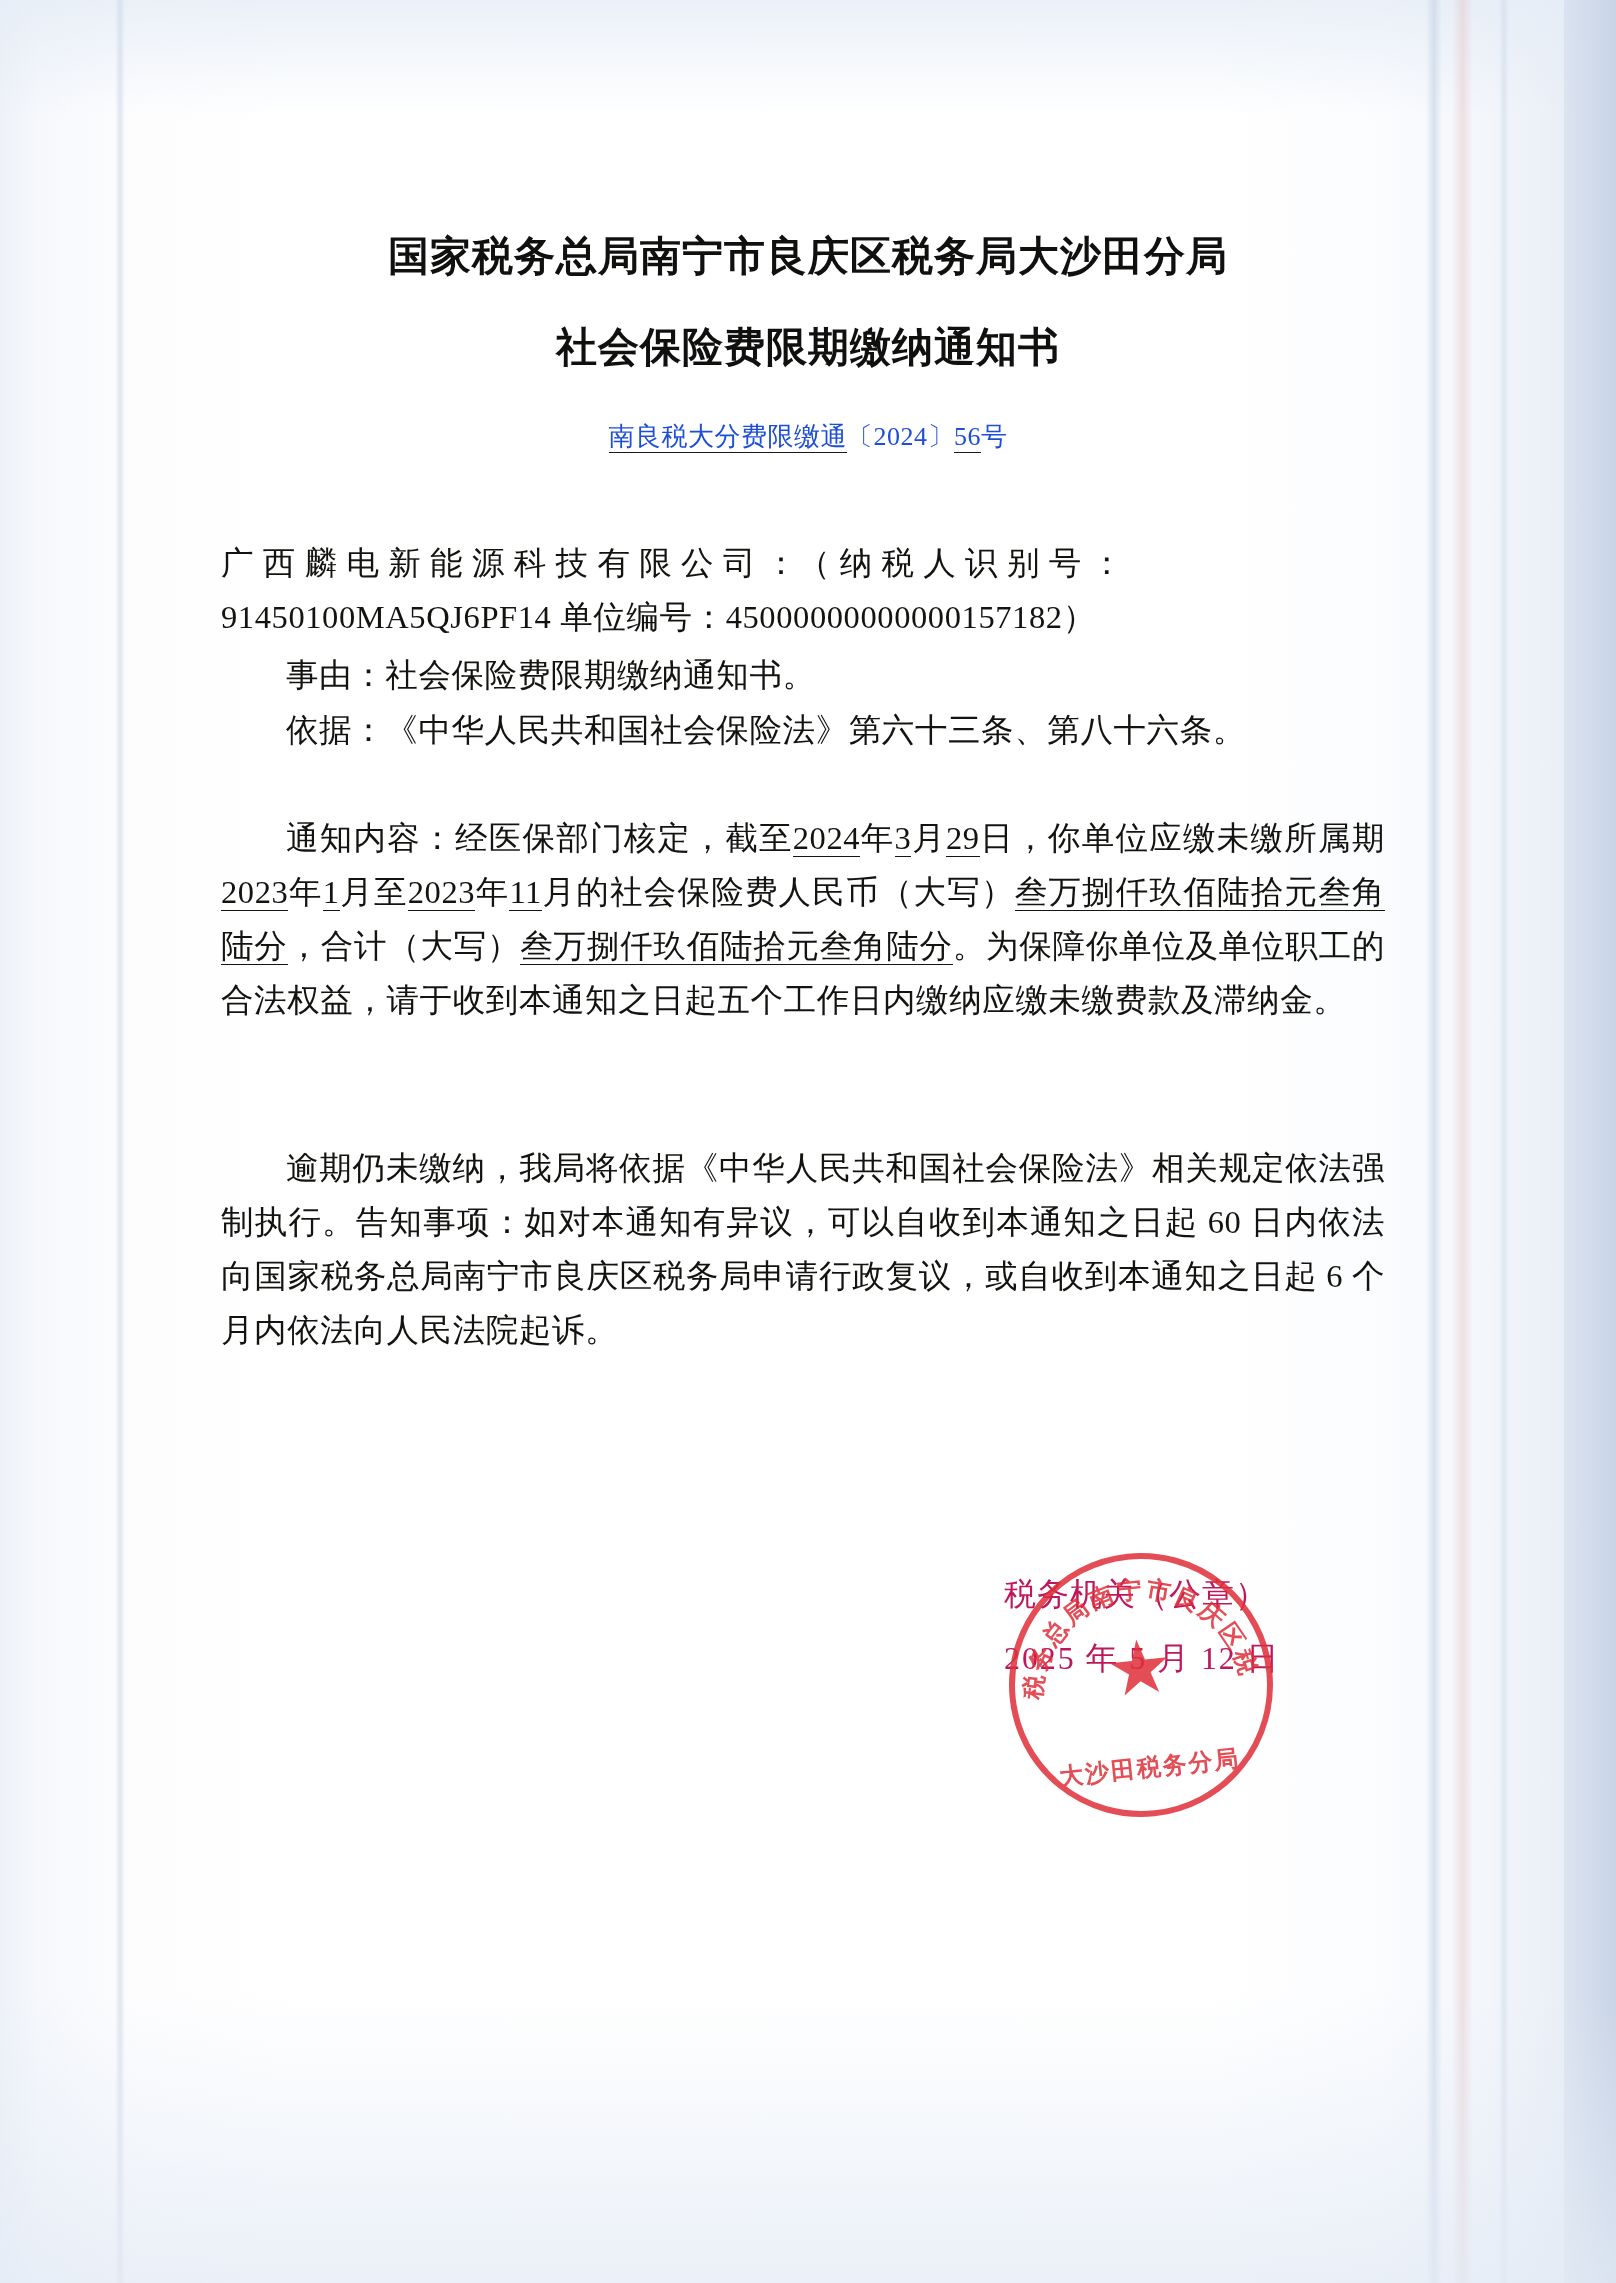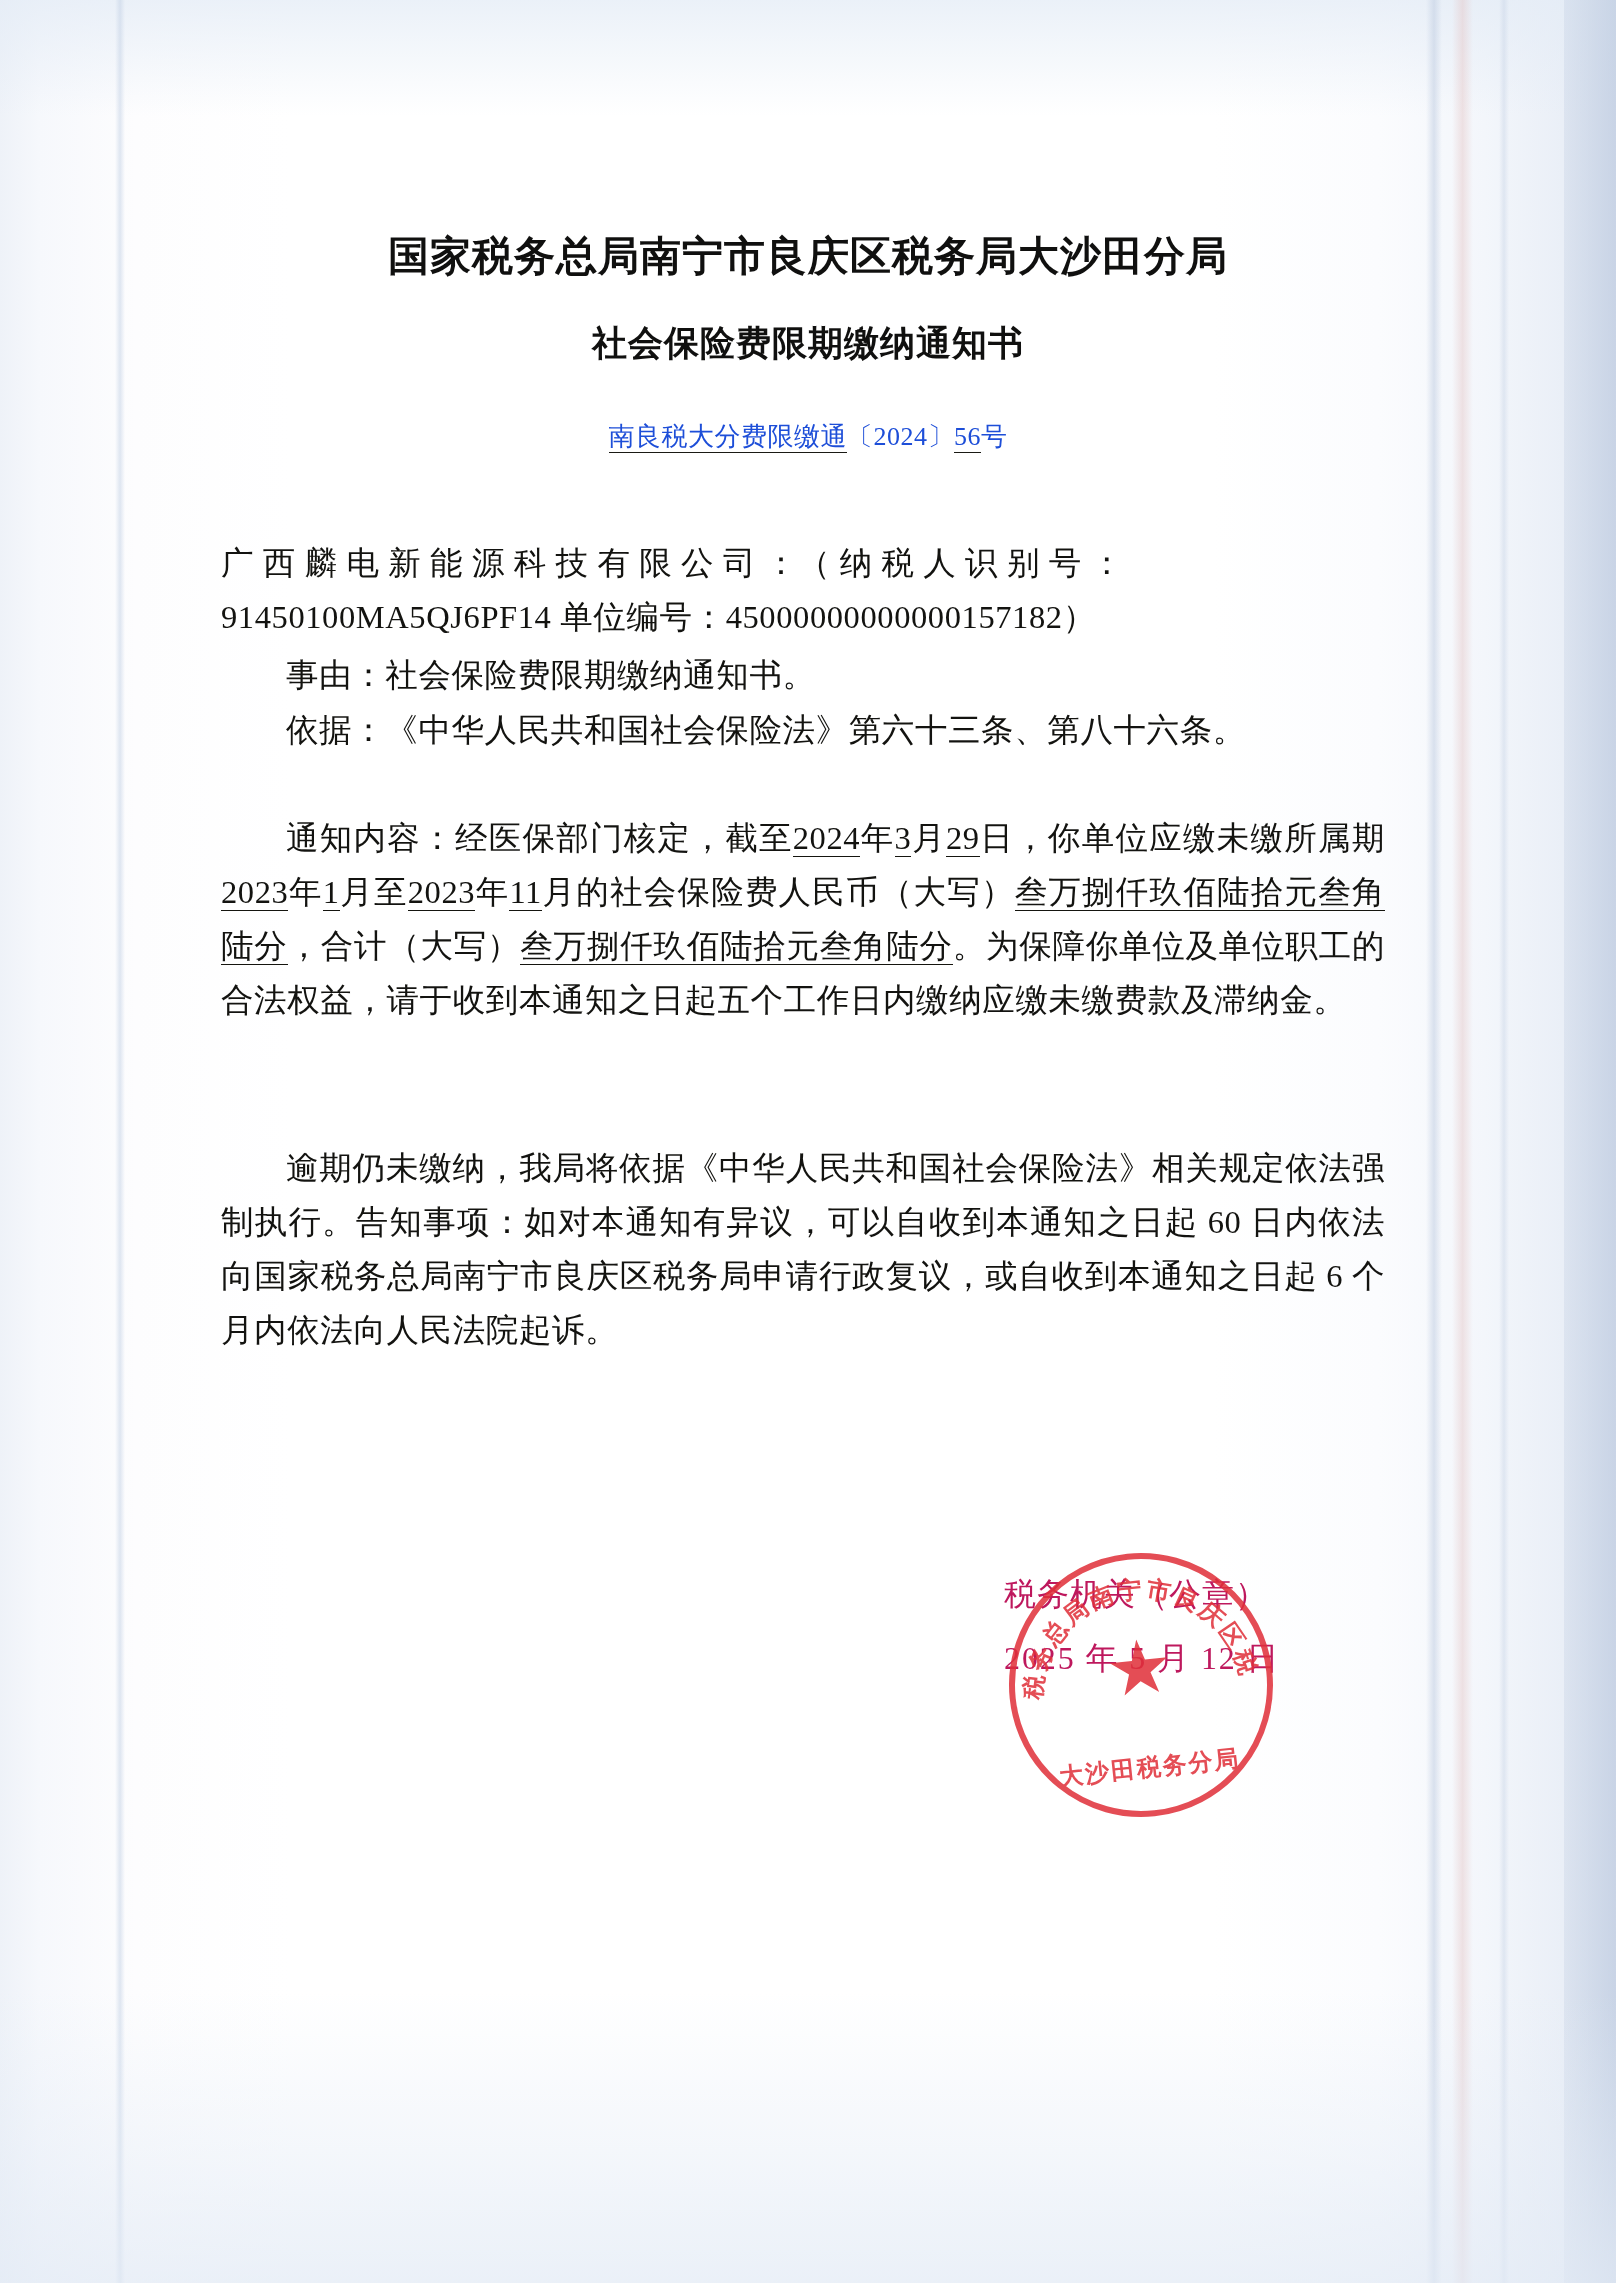--- a/index.html
+++ b/index.html
@@ -67,21 +67,21 @@
     position: absolute;
     left: 226px;
     width: 1164px;
     text-align: center;
     font-family: "Liberation Sans", "DejaVu Sans", sans-serif;
     font-weight: bold;
     color: #10100f;
     letter-spacing: 1px;
   }
   #title-line1 { top: 229px; font-size: 41px; }
-  #title-line2 { top: 320px; font-size: 35px; }
+  #title-line2 { top: 320px; font-size: 41px; }
 
   #doc-number {
     position: absolute;
     top: 419px;
     left: 226px;
     width: 1164px;
     text-align: center;
     font-size: 26px;
     color: #1d4ed8;
     letter-spacing: 0.5px;

